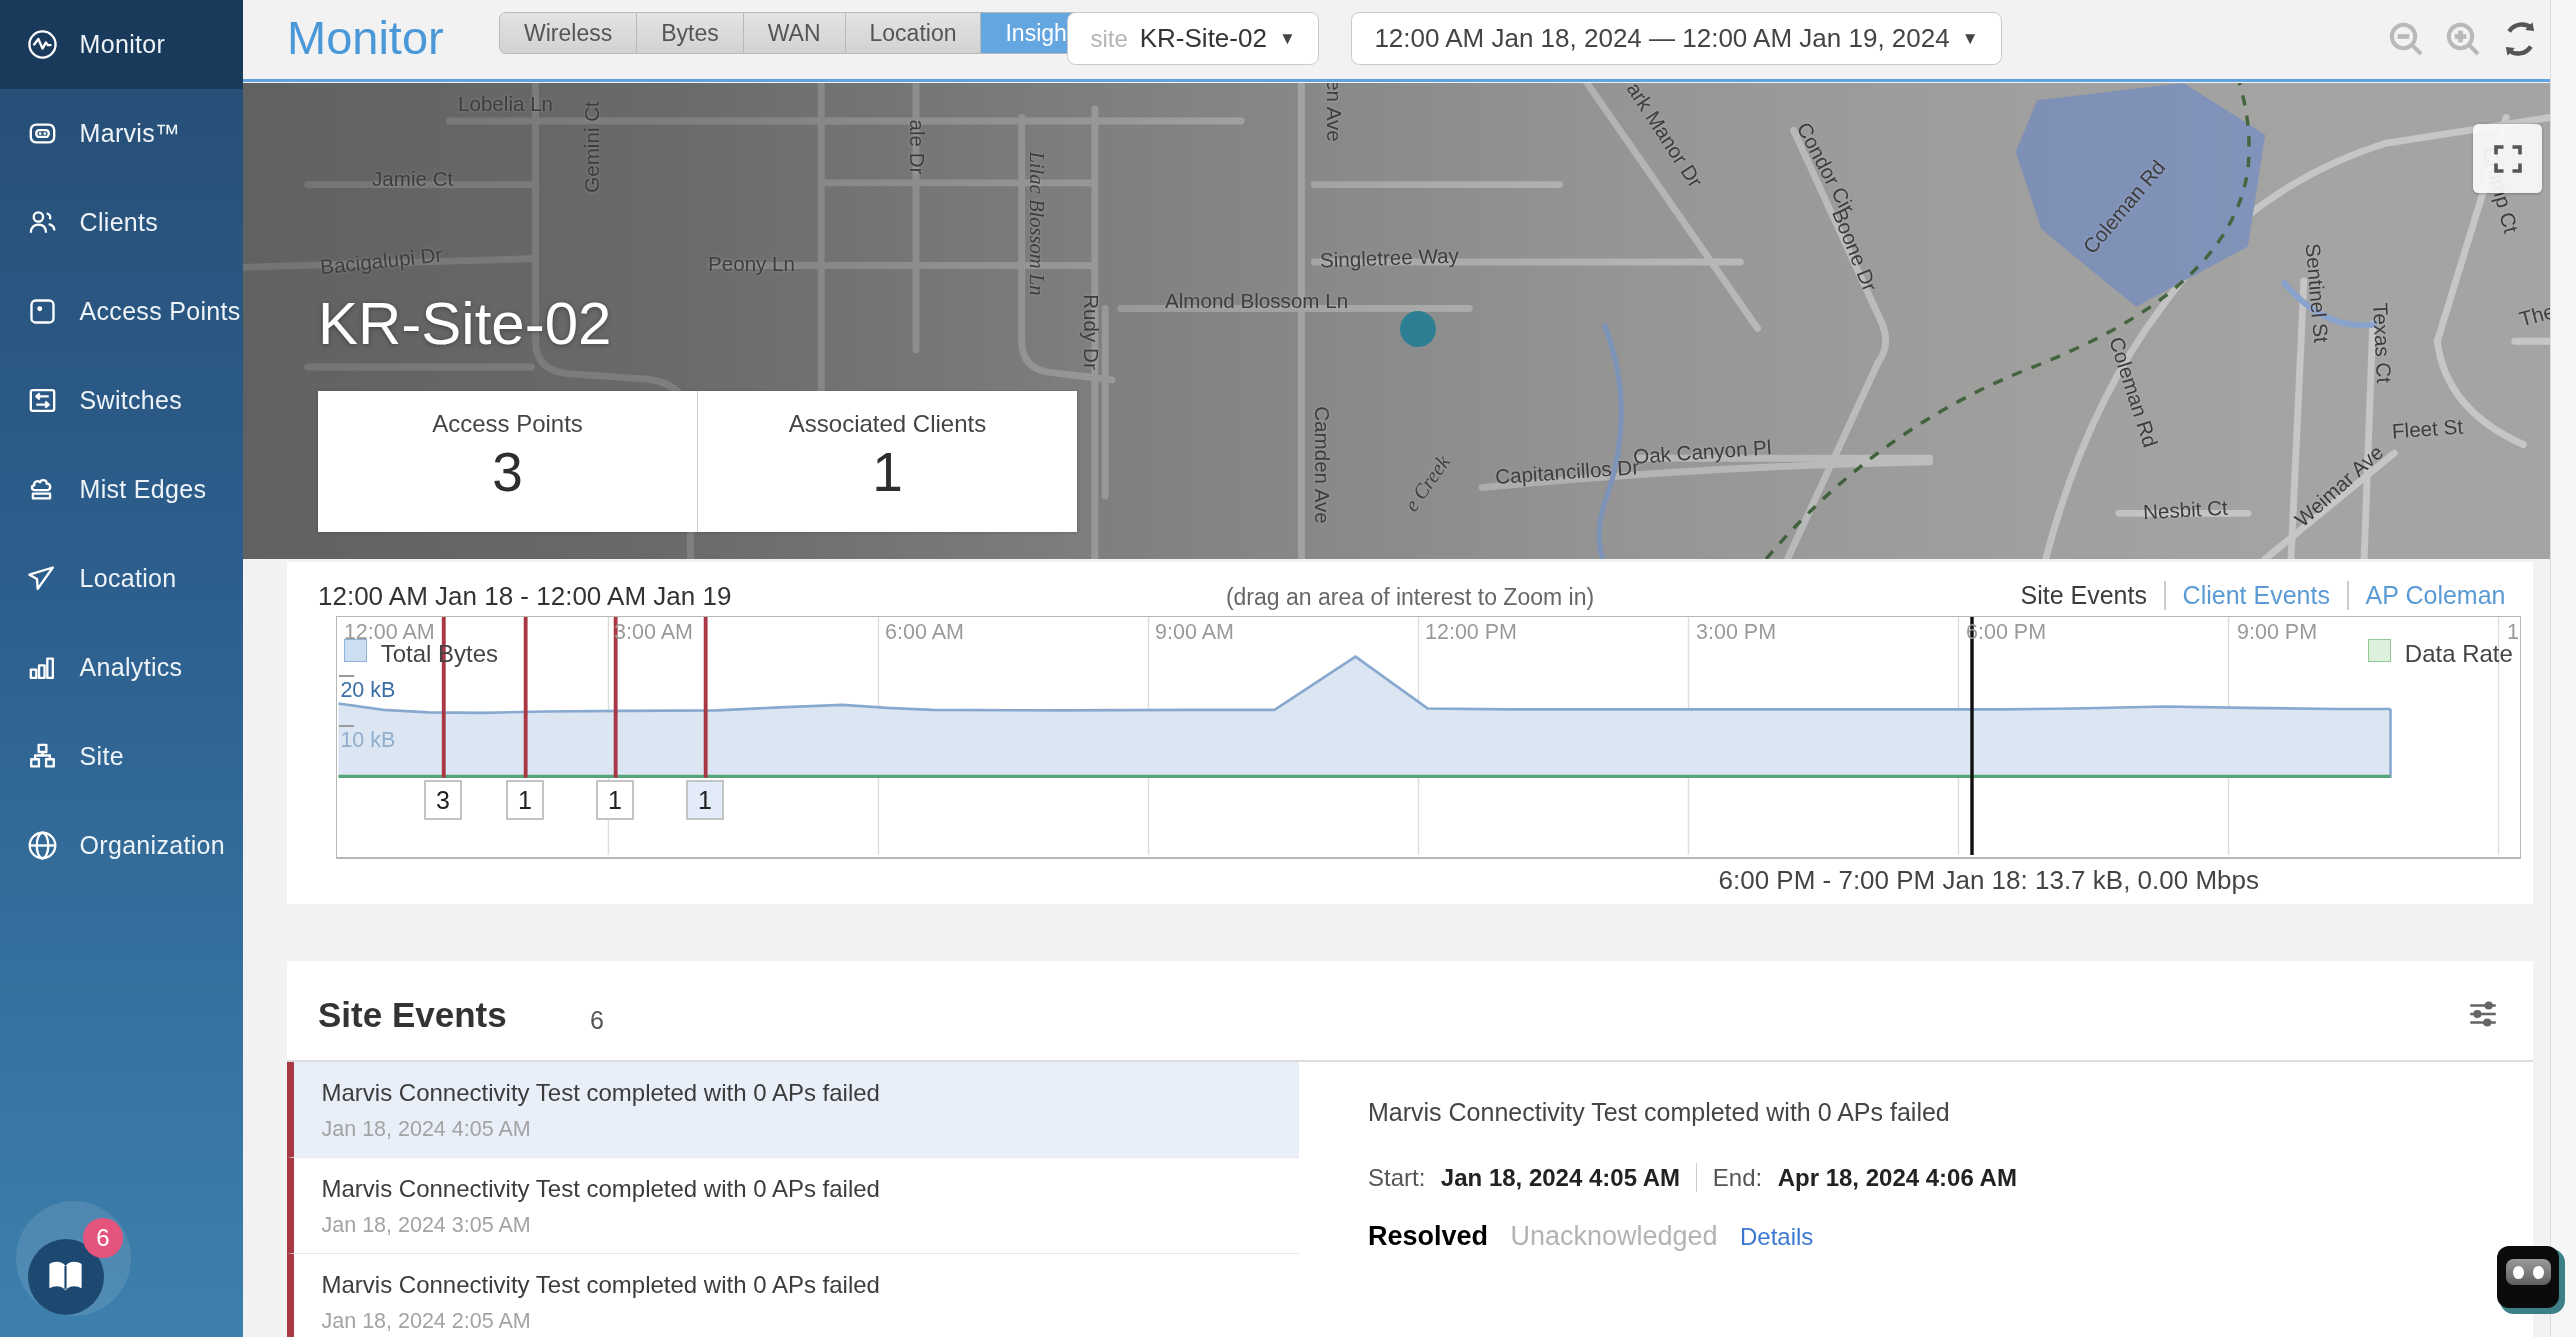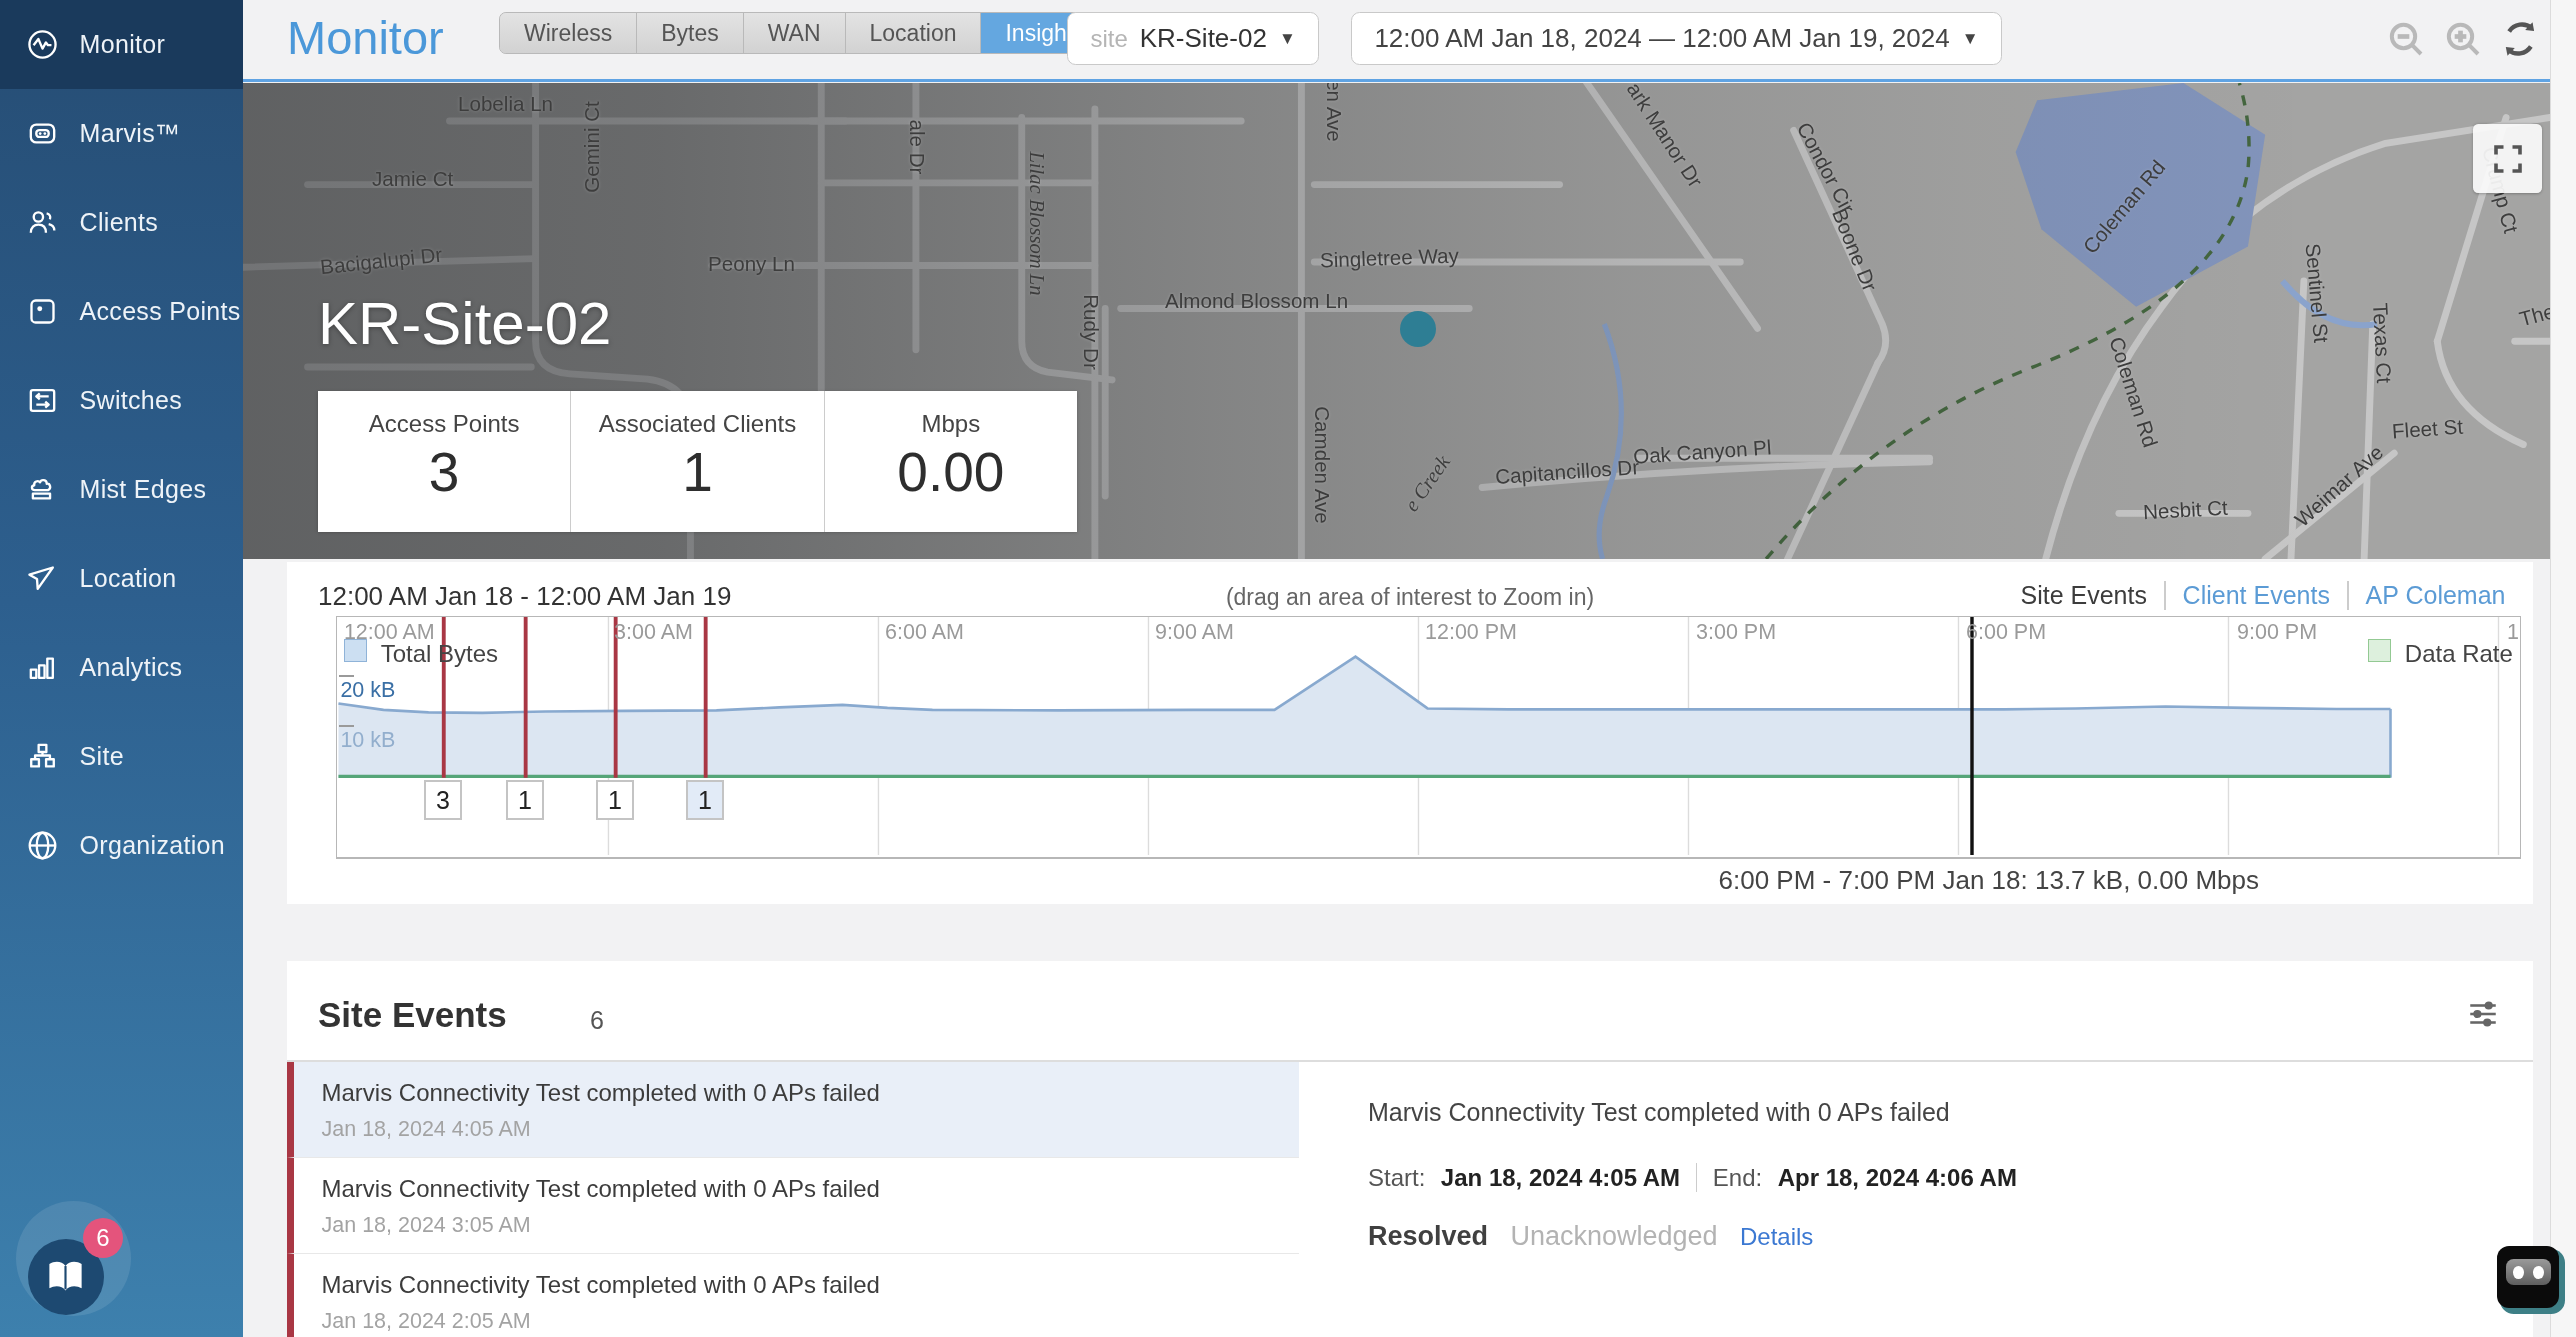--- a/index.html
+++ b/index.html
@@ -95,21 +95,21 @@
     padding:17px 0 0 27.5px; cursor:pointer; background:#fff; }
   .se-row.sel { background:#e9eff8; }
   .se-row .t1 { font-size:24px; color:#3c3c3c; }
   .se-row .t2 { font-size:21.5px; color:#a3a3a3; margin-top:10.3px; }
   #se-detail { position:absolute; left:1081px; top:101px; width:1136px; }
   #sd-title { margin-top:36px; font-size:25px; color:#444; }
   #sd-times { margin-top:36px; font-size:24px; color:#555; display:flex; align-items:center; gap:15.5px; }
   #sd-times b { color:#222; }
   #sd-times .vsep { width:1.7px; height:29px; background:#ccc; }
   #sd-status { margin-top:29px; display:flex; align-items:center; gap:22.4px; }
-  #sd-resolved { color:#404040; font-size:27px; font-weight:bold; }
+  #sd-resolved { color:#000000; font-size:27px; font-weight:bold; }
   #sd-ack { color:#b3b3b3; font-size:27px; }
   #sd-details { color:#3b78d2; font-size:24px; cursor:pointer; }
 
   
   #scroll-strip { position:absolute; right:0; top:0; width:26px; height:1337px; background:#f6f6f6;
     border-left:0.9px solid #dcdcdc; z-index:40; }
   #marvis-fab { position:absolute; left:2500px; top:1249px; width:65px; height:65px; border-radius:13.8px;
     background:#3d7f86; z-index:50; cursor:pointer; }
   #marvis-fab .face { position:absolute; left:-2.6px; top:-2.6px; width:62px; height:62px; border-radius:12px; background:#0b0b0b; }
   #marvis-fab .eyes { position:absolute; left:8.6px; top:13px; width:45px; height:26px; border-radius:7.7px;
@@ -325,24 +325,20 @@
   <div id="site-name">KR-Site-02</div>
   <div id="stats-card">
       <div class="stat">
         <div class="lbl">Access Points</div>
         <div class="val">3</div>
       </div>
       <div class="stat">
         <div class="lbl">Associated Clients</div>
         <div class="val">1</div>
       </div>
-      <div class="stat">
-        <div class="lbl">Mbps</div>
-        <div class="val">0.00</div>
-      </div>
     </div>
   <div id="fullscreen-btn">
     <svg width="36" height="36" viewBox="0 0 24 24" fill="none" stroke="#555" stroke-width="2.4">
       <path d="M4,9 V4 H9"></path>
         <path d="M15,4 H20 V9"></path>
         <path d="M20,15 V20 H15"></path>
         <path d="M9,20 H4 V15"></path>
     </svg>
   </div>
 </div>

